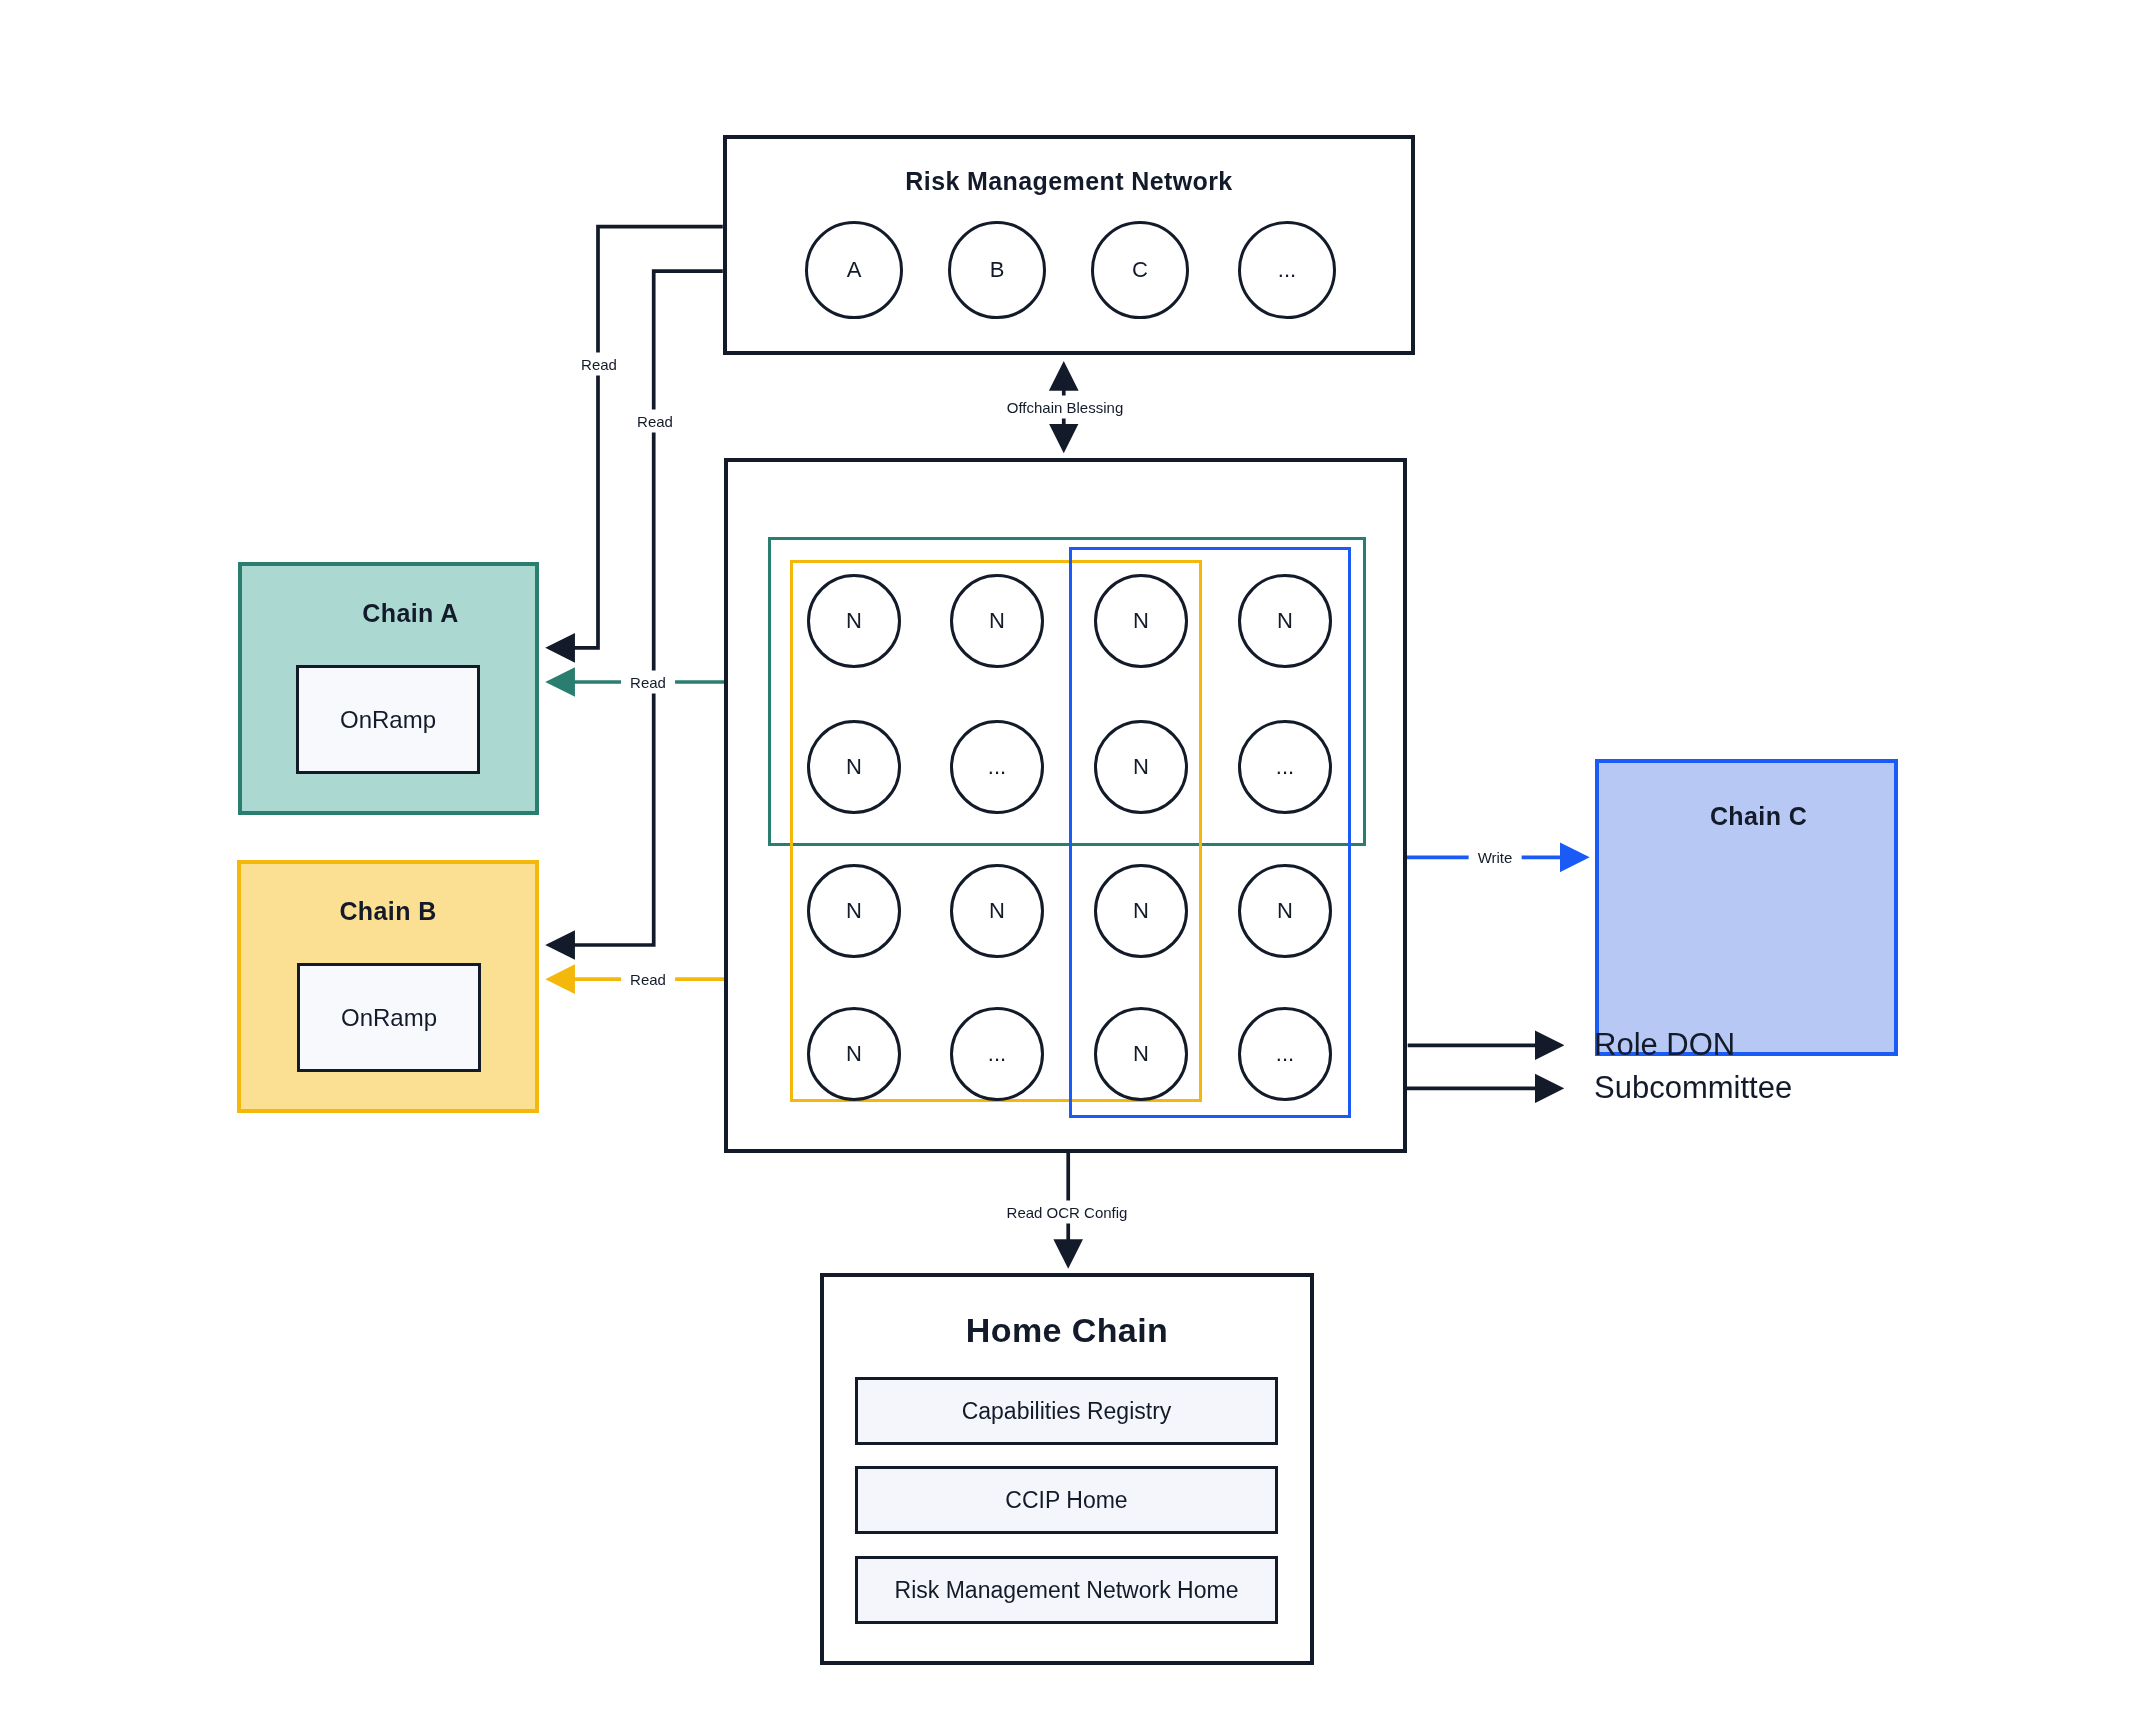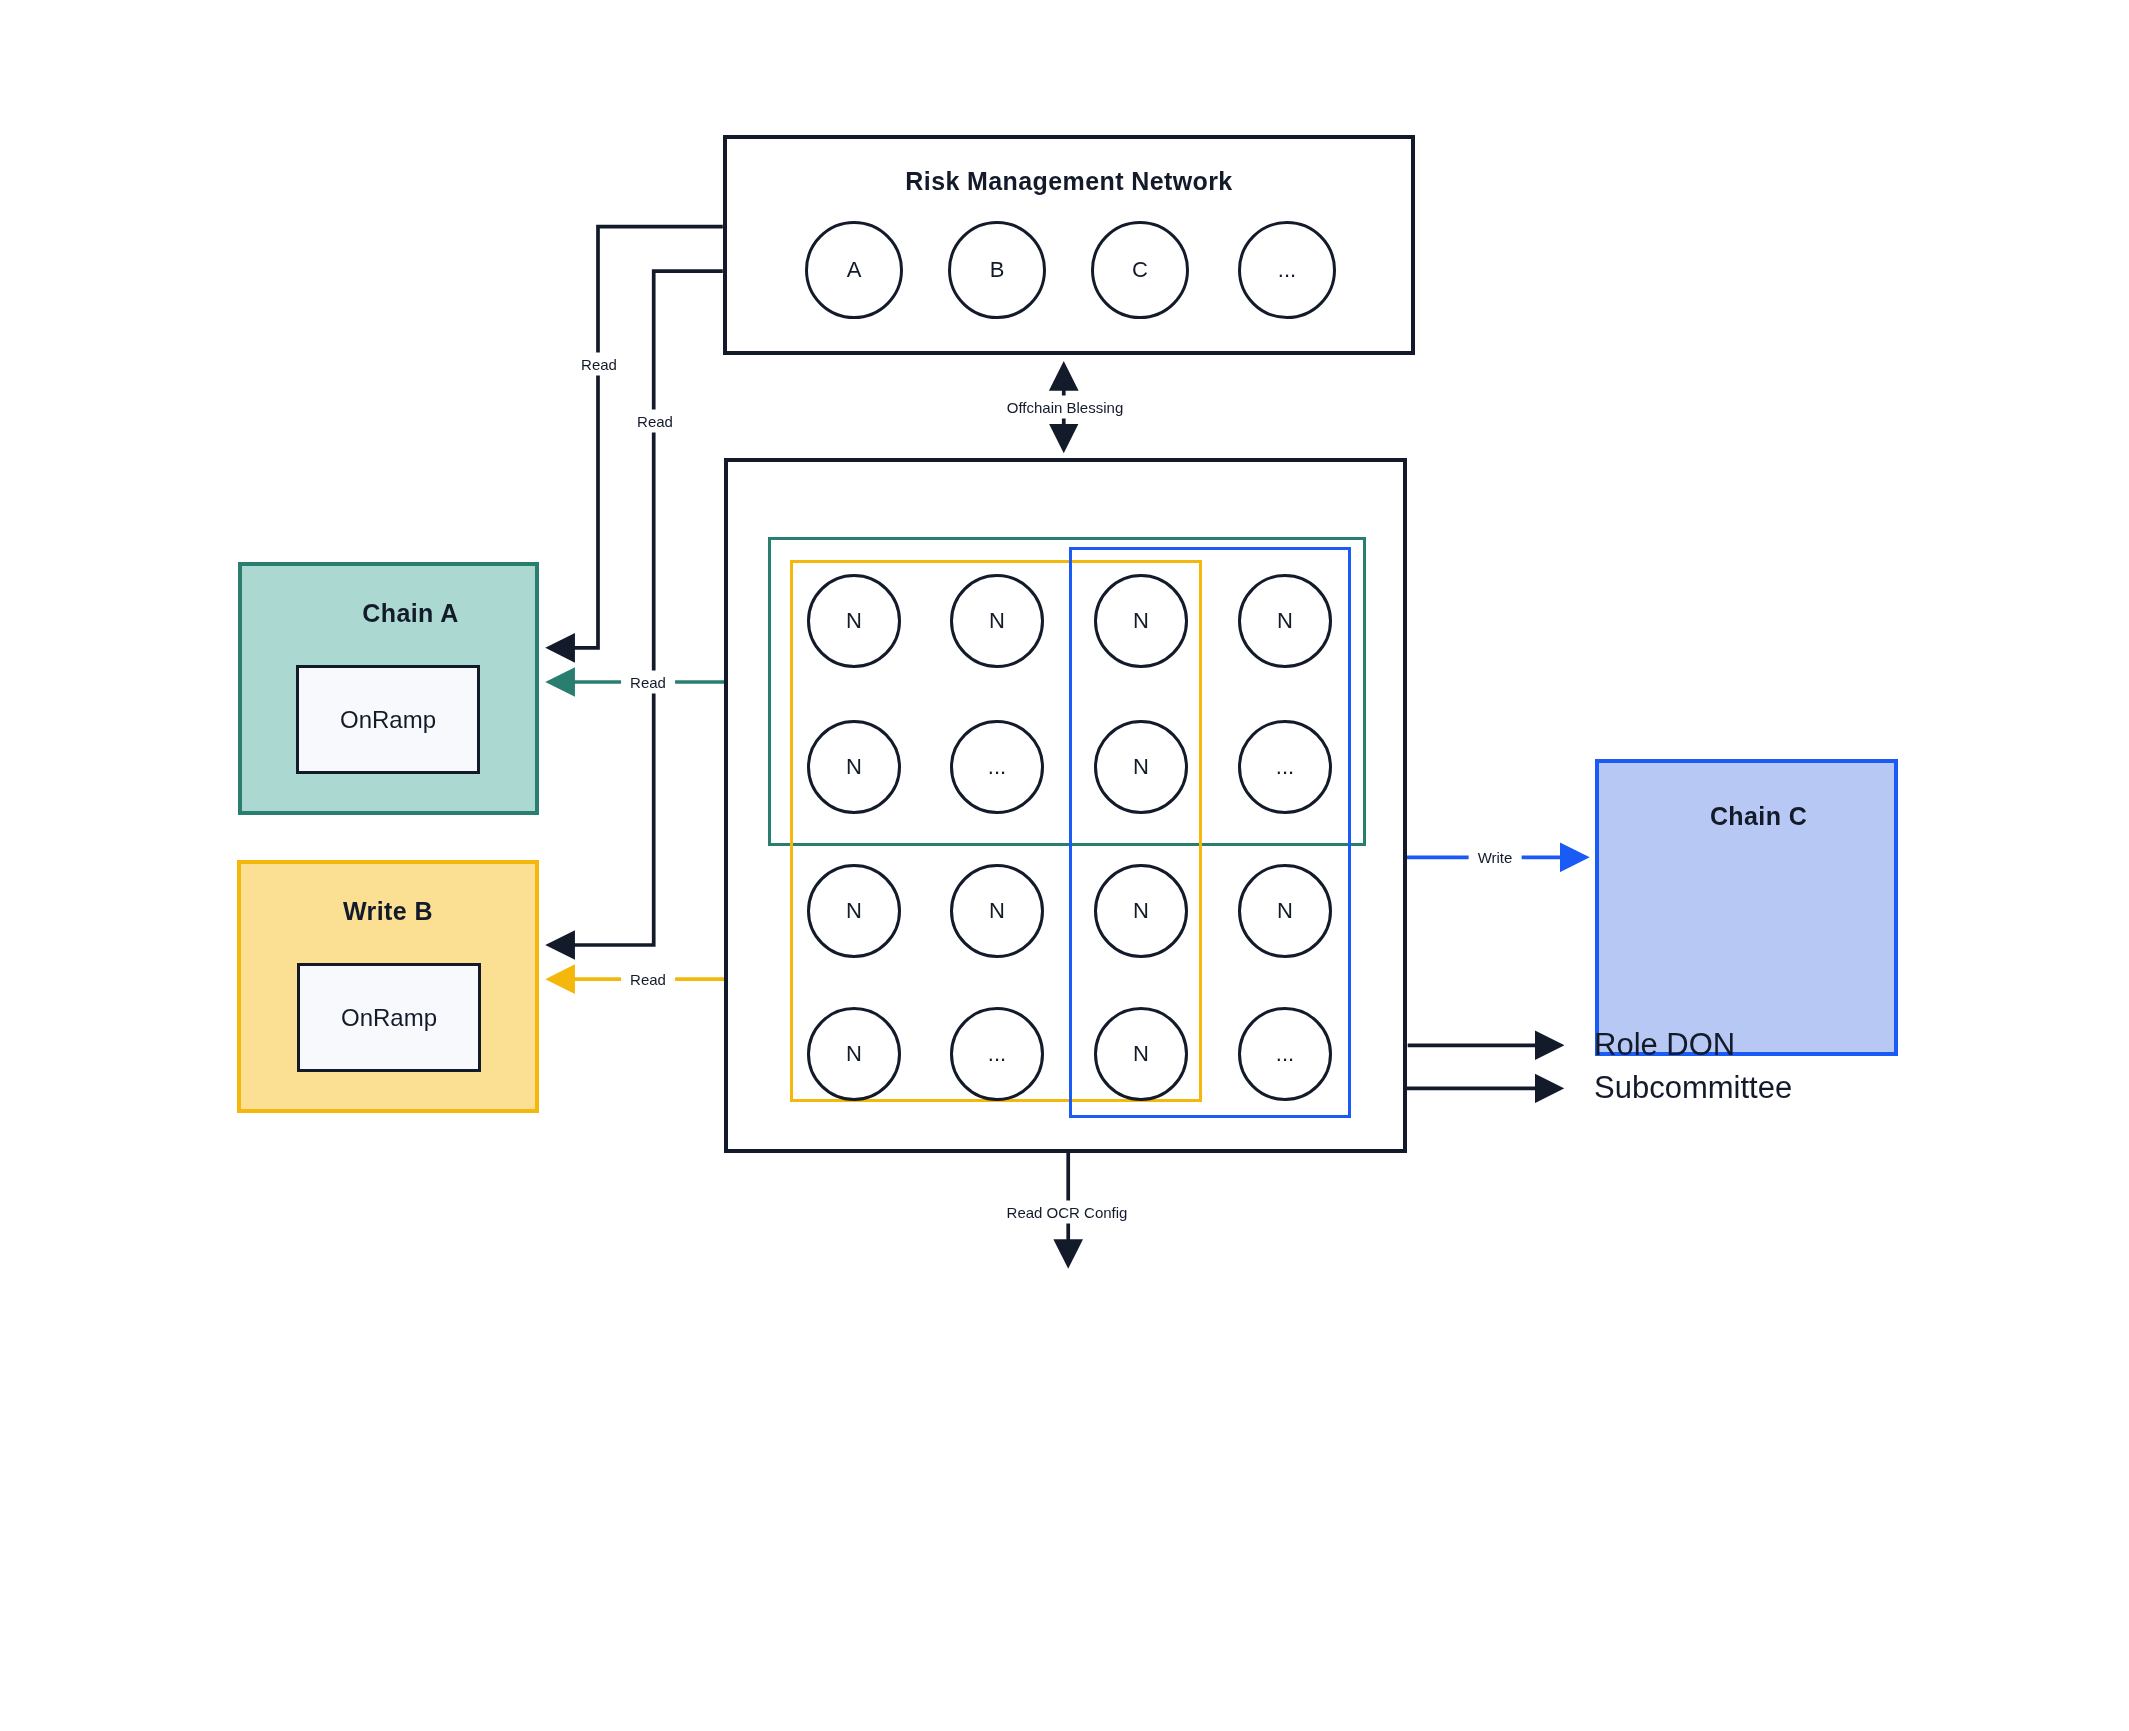--- a/index.html
+++ b/index.html
@@ -206,30 +206,42 @@
   </div>
 
   <div class="box" style="left:238px; top:562px; width:301px; height:253px; background:#abd9d2; border-color:#2a7e70;">
     <div class="box-title" style="top:33px;padding-left:44px;">Chain A</div>
     <div class="contract" style="left:54px; top:99px; width:184px; height:109px;">
       <span>OnRamp</span>
     </div>
   </div>
 
   <div class="box" style="left:237px; top:860px; width:302px; height:253px; background:#fbdf92; border-color:#f4b70c;">
-    <div class="box-title" style="top:33px;">Write B</div>
+    <div class="box-title" style="top:33px;">Chain B</div>
     <div class="contract" style="left:56px; top:99px; width:184px; height:109px;">
       <span>OnRamp</span>
     </div>
   </div>
 
   <div class="box" style="left:1595px; top:759px; width:303px; height:297px; background:#b8c8f5; border-color:#1a5af5;">
     <div class="box-title" style="top:39px;padding-left:24px;">Chain C</div>
   </div>
 
+  <div class="box" style="left:820px; top:1273px; width:494px; height:392px;">
+    <div class="box-title" style="top:34px; font-size:34px;">Home Chain</div>
+    <div class="home-item" style="top:100px;">
+      <span>Capabilities Registry</span>
+    </div>
+    <div class="home-item" style="top:189px;">
+      <span>CCIP Home</span>
+    </div>
+    <div class="home-item" style="top:279px;">
+      <span>Risk Management Network Home</span>
+    </div>
+  </div>
 
   <span class="edge-label" style="left:599px; top:364px;">Read</span>
   <span class="edge-label" style="left:655px; top:421px;">Read</span>
   <span class="edge-label" style="left:648px; top:682px;">Read</span>
   <span class="edge-label" style="left:648px; top:979px;">Read</span>
   <span class="edge-label" style="left:1065px; top:407px;">Offchain Blessing</span>
   <span class="edge-label" style="left:1495px; top:857px;">Write</span>
   <span class="edge-label" style="left:1067px; top:1212px;">Read OCR Config</span>
   <span class="end-label" style="left:1594px; top:1045px;">Role DON</span>
   <span class="end-label" style="left:1594px; top:1088px;">Subcommittee</span>

